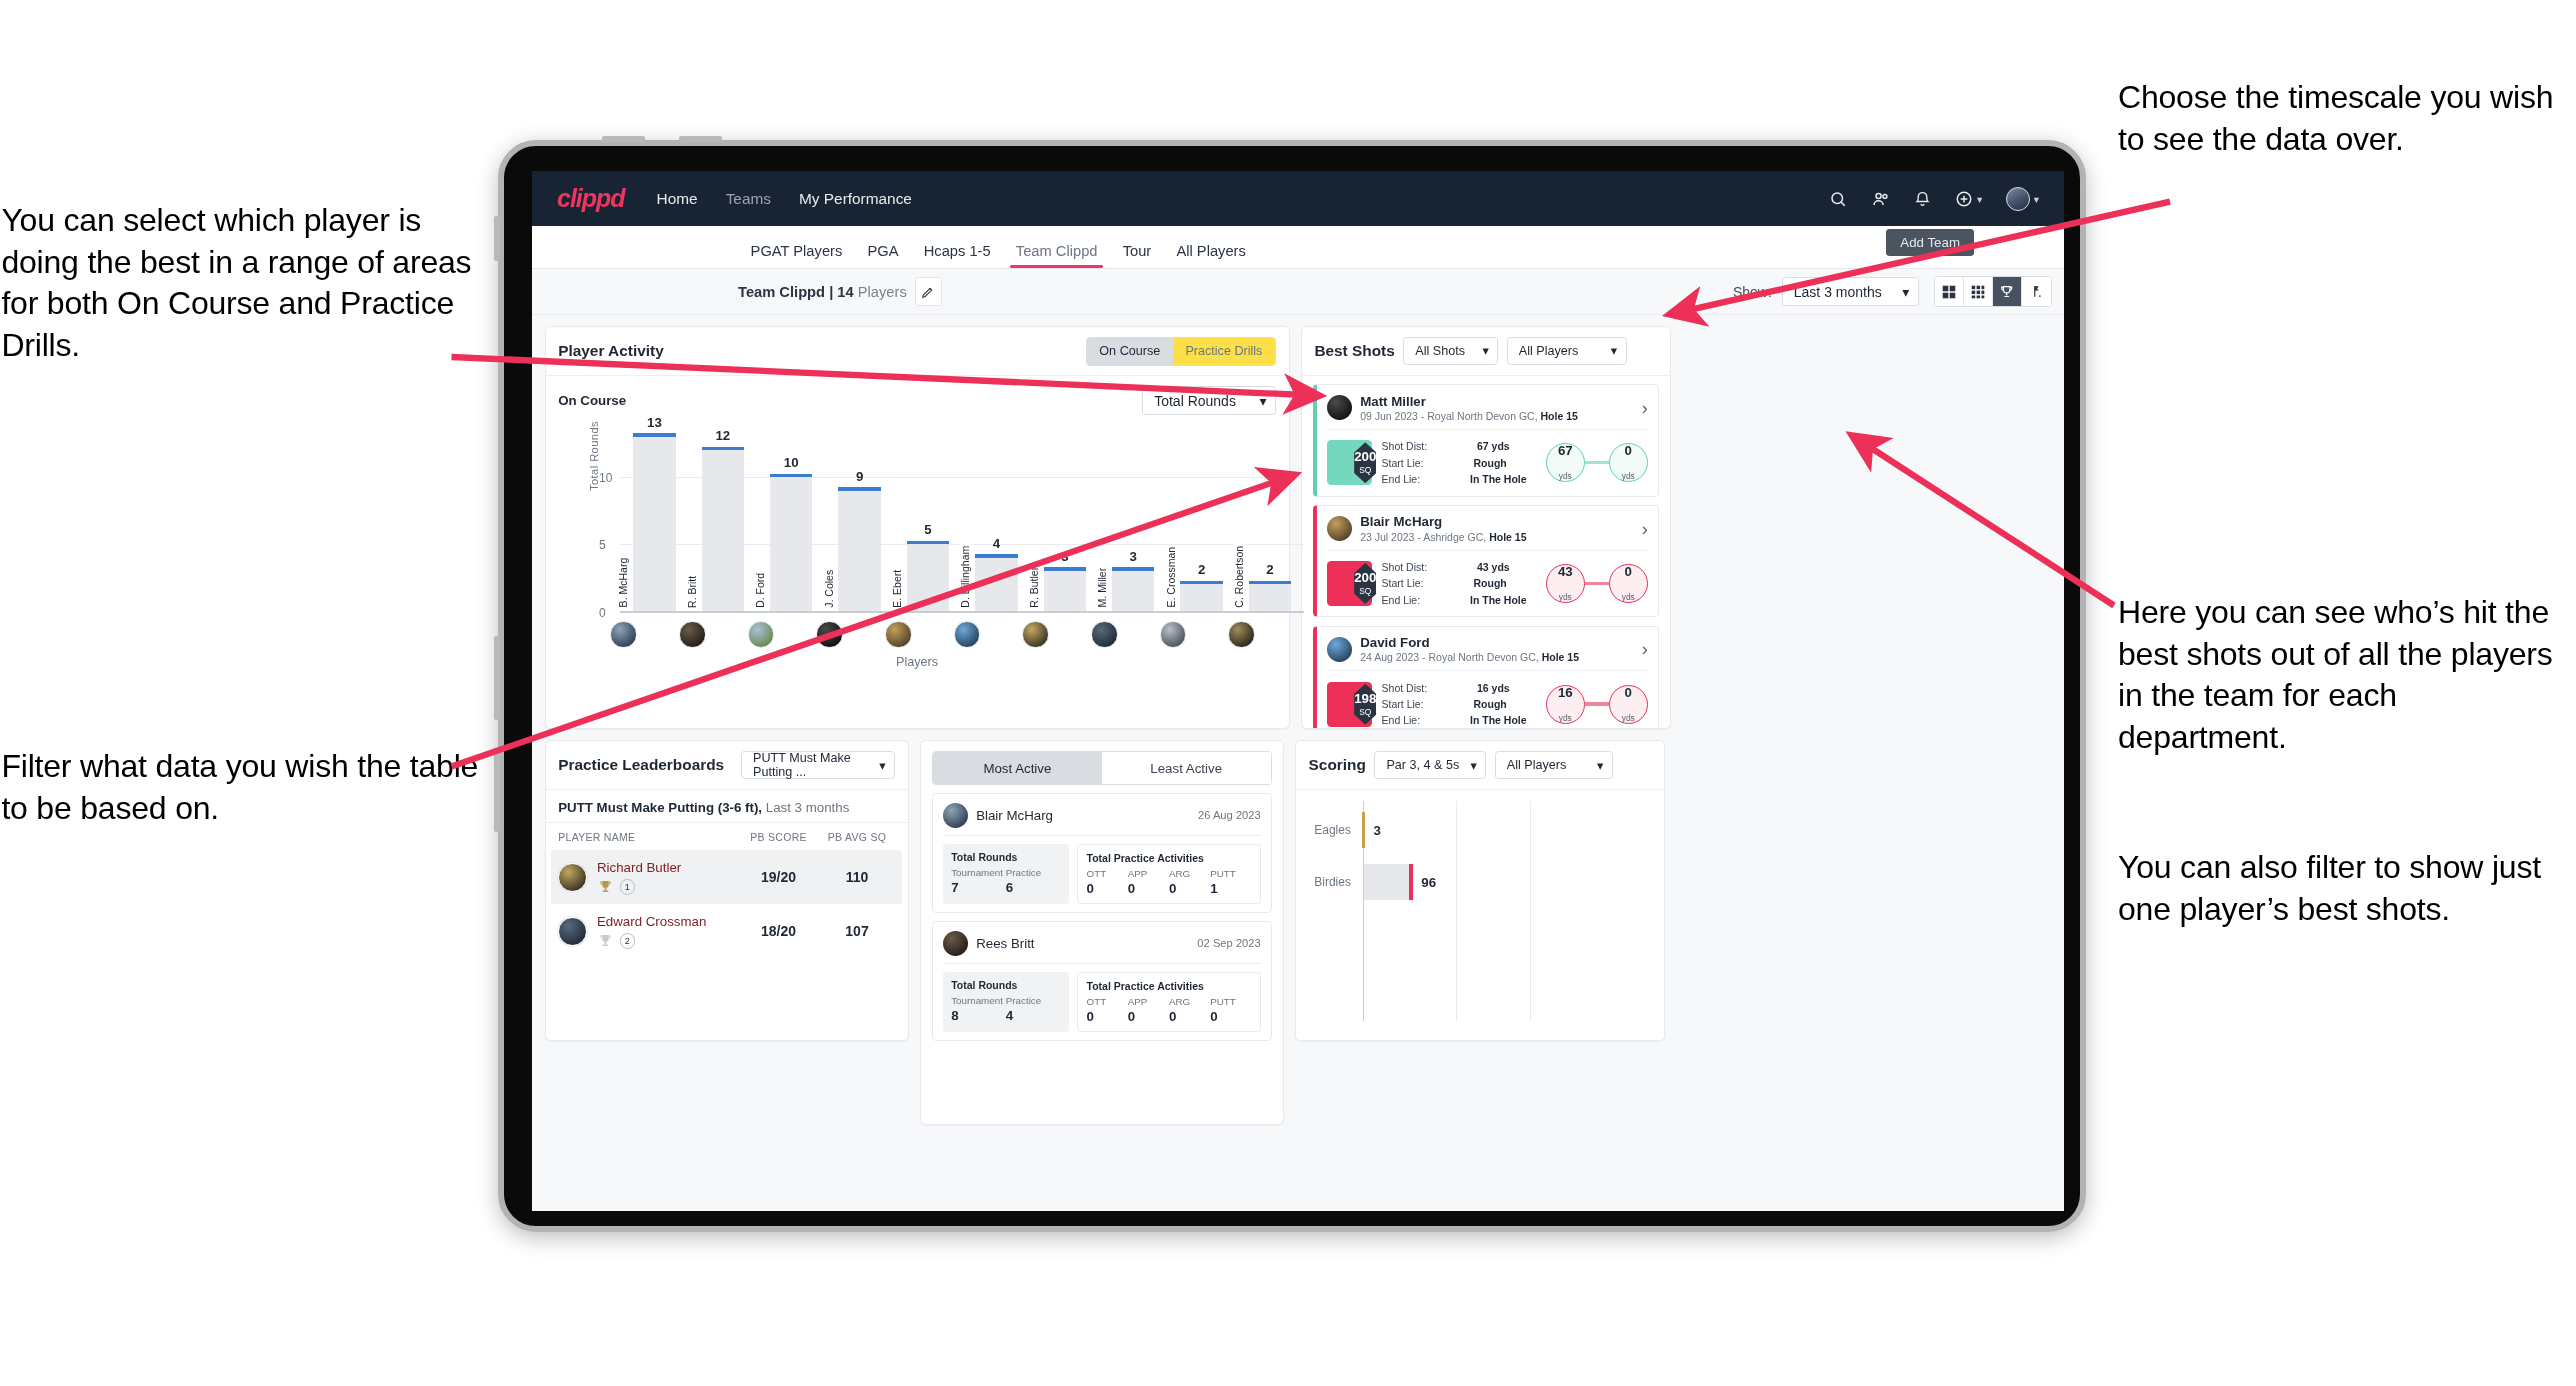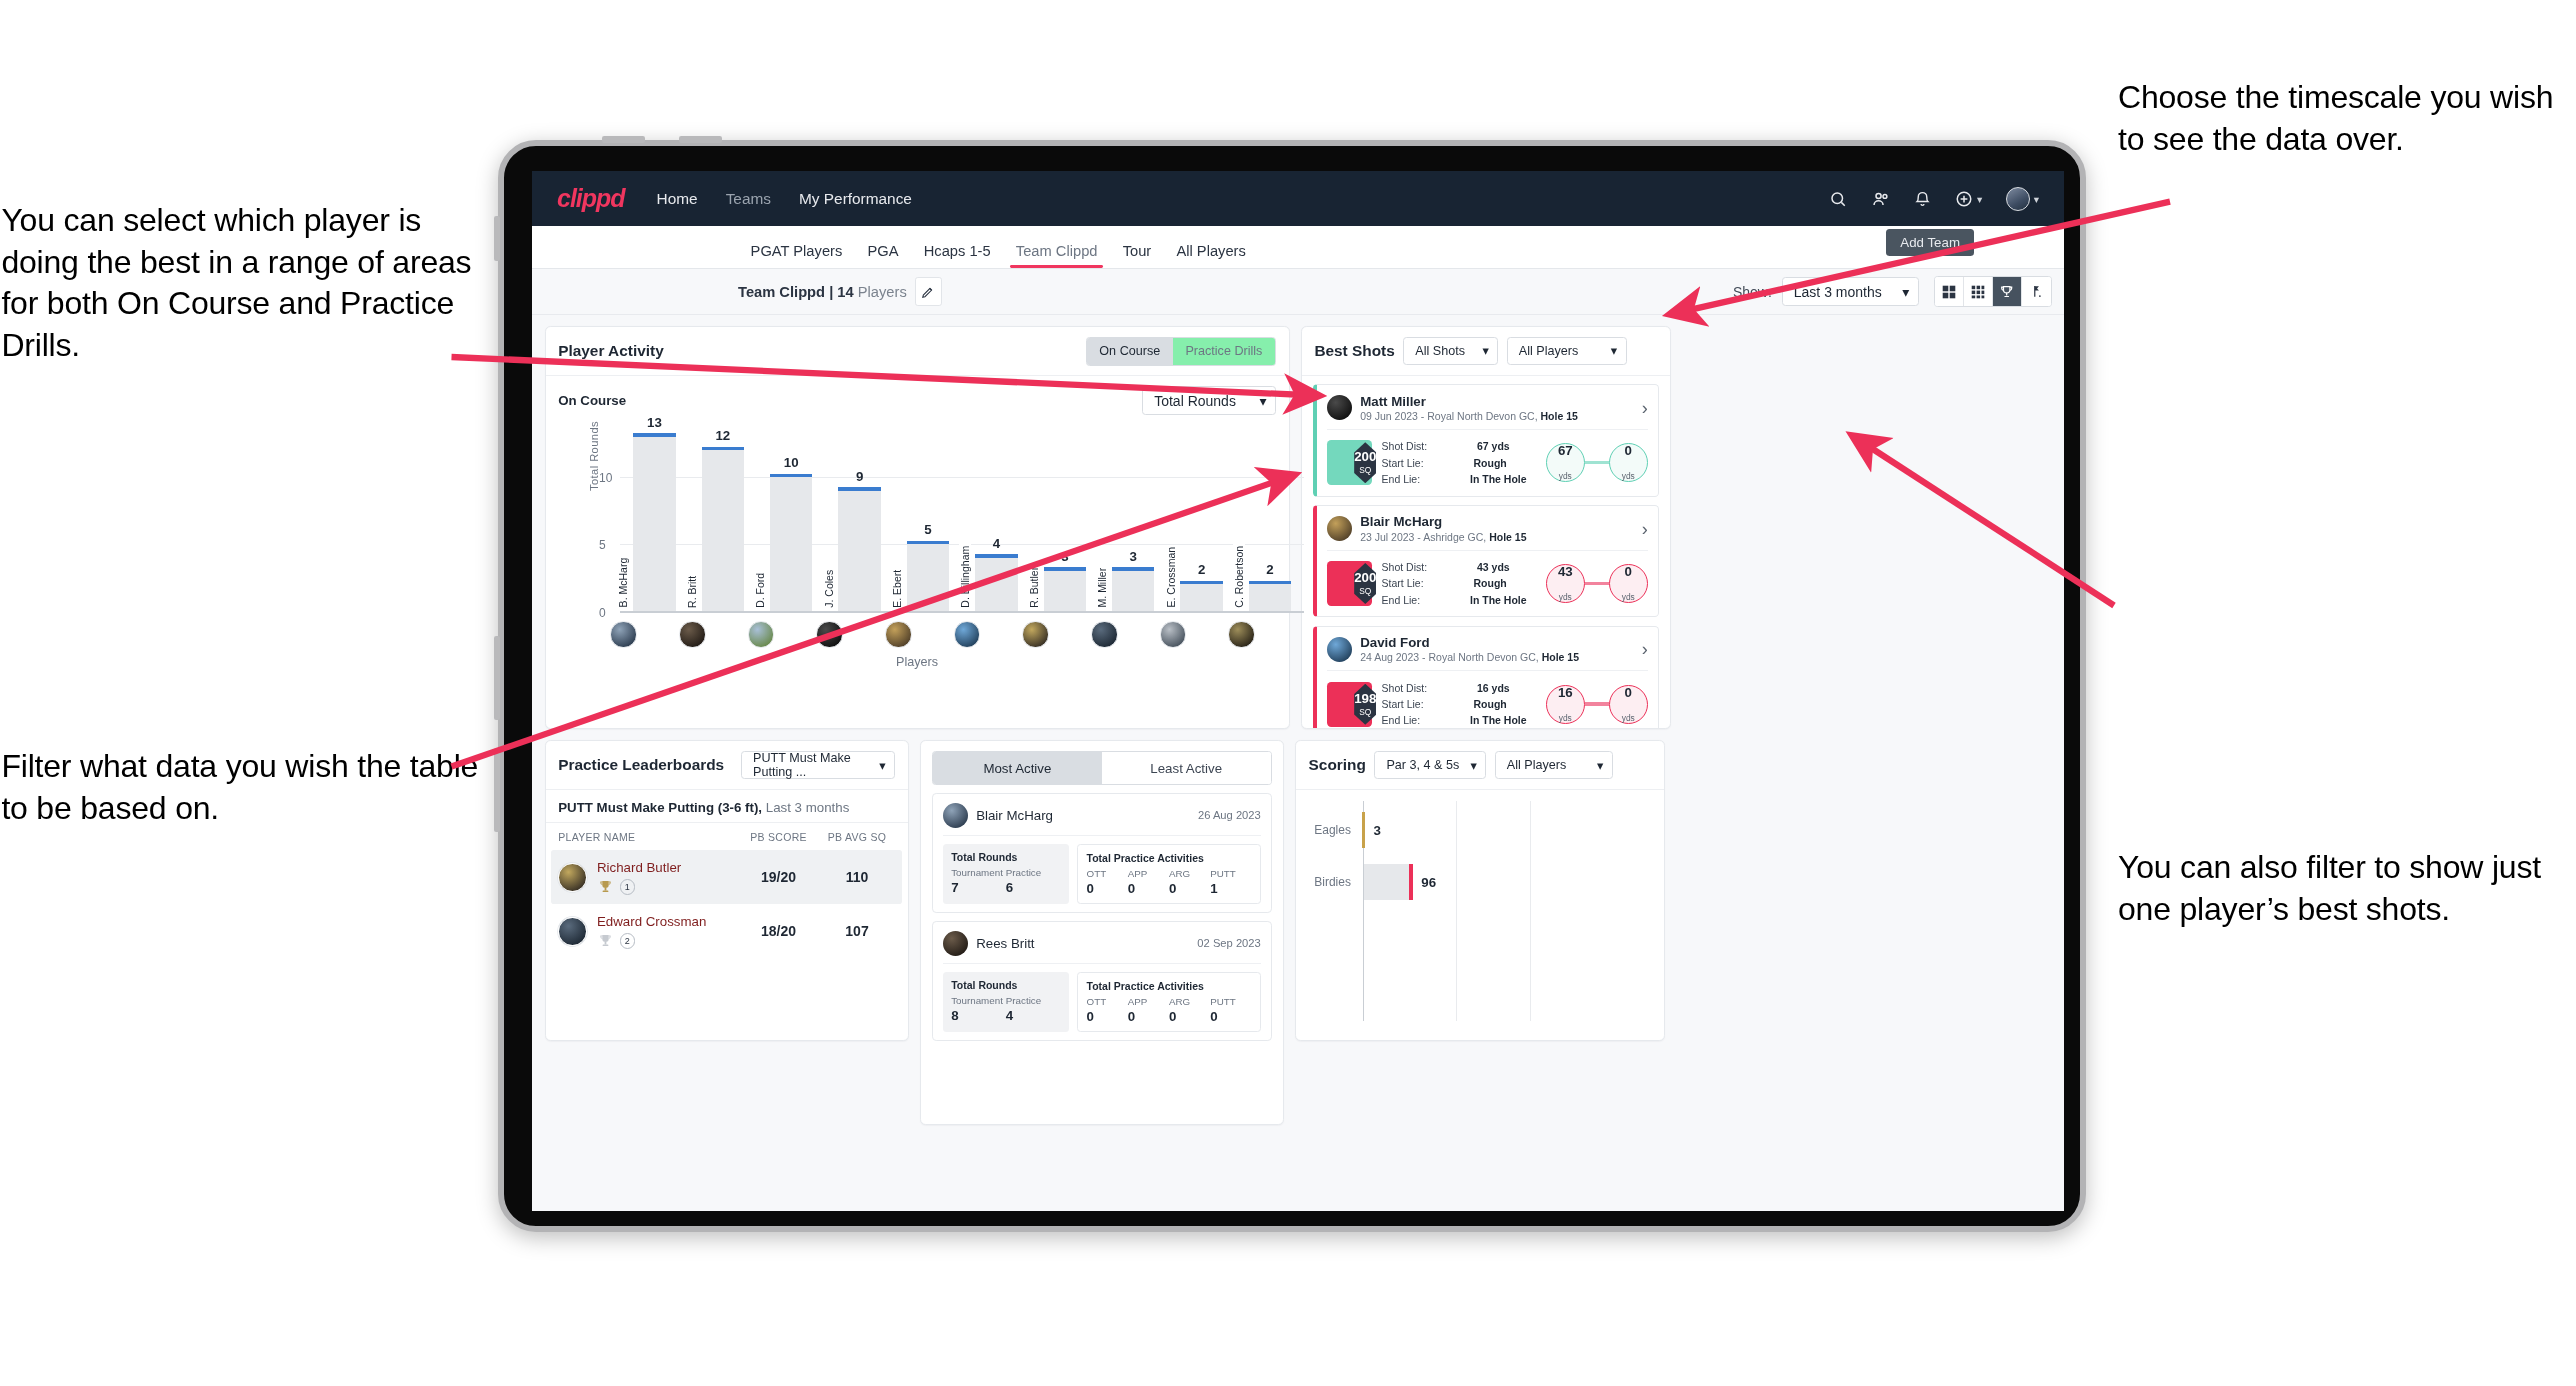--- a/index.html
+++ b/index.html
@@ -135,21 +135,21 @@
     box-shadow: 0 0.7px 1.4px rgba(16,24,40,0.04);
   }
   .card-hd {
     display: flex; align-items: center; padding: 9.8px 12.6px;
     border-bottom: 0.7px solid #edeff2; gap: 8.4px;
   }
   .card-title { font-size: 15.4px; font-weight: 700; color: #1e2733; white-space: nowrap; }
   .hd-spacer { flex: 1; }
 
   .segctl { display: flex; border: 0.7px solid #d9dde2; border-radius: 3.5px; overflow: hidden; }
-  .seg { padding: 6.3px 12.6px; font-size: 12.6px; color: #6d7683; background: #86efac; }
+  .seg { padding: 6.3px 12.6px; font-size: 12.6px; color: #6d7683; background: #fde047; }
   .seg.active { background: #d9dde2; color: #1e2733; }
 
   
   .pa-card { width: 745px; height: 403px; display: flex; flex-direction: column; }
   .pa-sub { display: flex; align-items: center; padding: 9.8px 12.6px 2.8px 12.6px; }
   .pa-sub-label { font-size: 13.3px; color: #1e2733; font-weight: 600; }
   .sel-rounds { width: 134px; height: 29px; }
 
   .chartwrap { flex: 1; position: relative; padding: 5.6px 12.6px 4.2px 12.6px; }
   .plot { position: relative; width: 100%; height: 189px; margin-left: 31px; }
@@ -275,20 +275,21 @@
   .sc-num { position: absolute; top: 50%; transform: translateY(-50%); font-size: 13.3px; font-weight: 700; color: #1e2733; margin-left: 8.4px; }
 </style>
 </head>
 <body>
 
 <div id="stage">
 
   <div class="anno anno-left-top">You can select which player is doing the best in a range of areas for both On Course and Practice Drills.</div>
   <div class="anno anno-left-bot">Filter what data you wish the table to be based on.</div>
   <div class="anno anno-right-top">Choose the timescale you wish to see the data over.</div>
+  <div class="anno anno-right-mid">Here you can see who’s hit the best shots out of all the players in the team for each department.</div>
   <div class="anno anno-right-bot">You can also filter to show just one player’s best shots.</div>
 
   <div id="tablet">
     <div class="tab-btn tb-top1"></div>
     <div class="tab-btn tb-top2"></div>
     <div class="tab-btn tb-left1"></div>
     <div class="tab-btn tb-left2"></div>
     <div class="tab-btn tb-left3"></div>
 
     <div id="screen">

